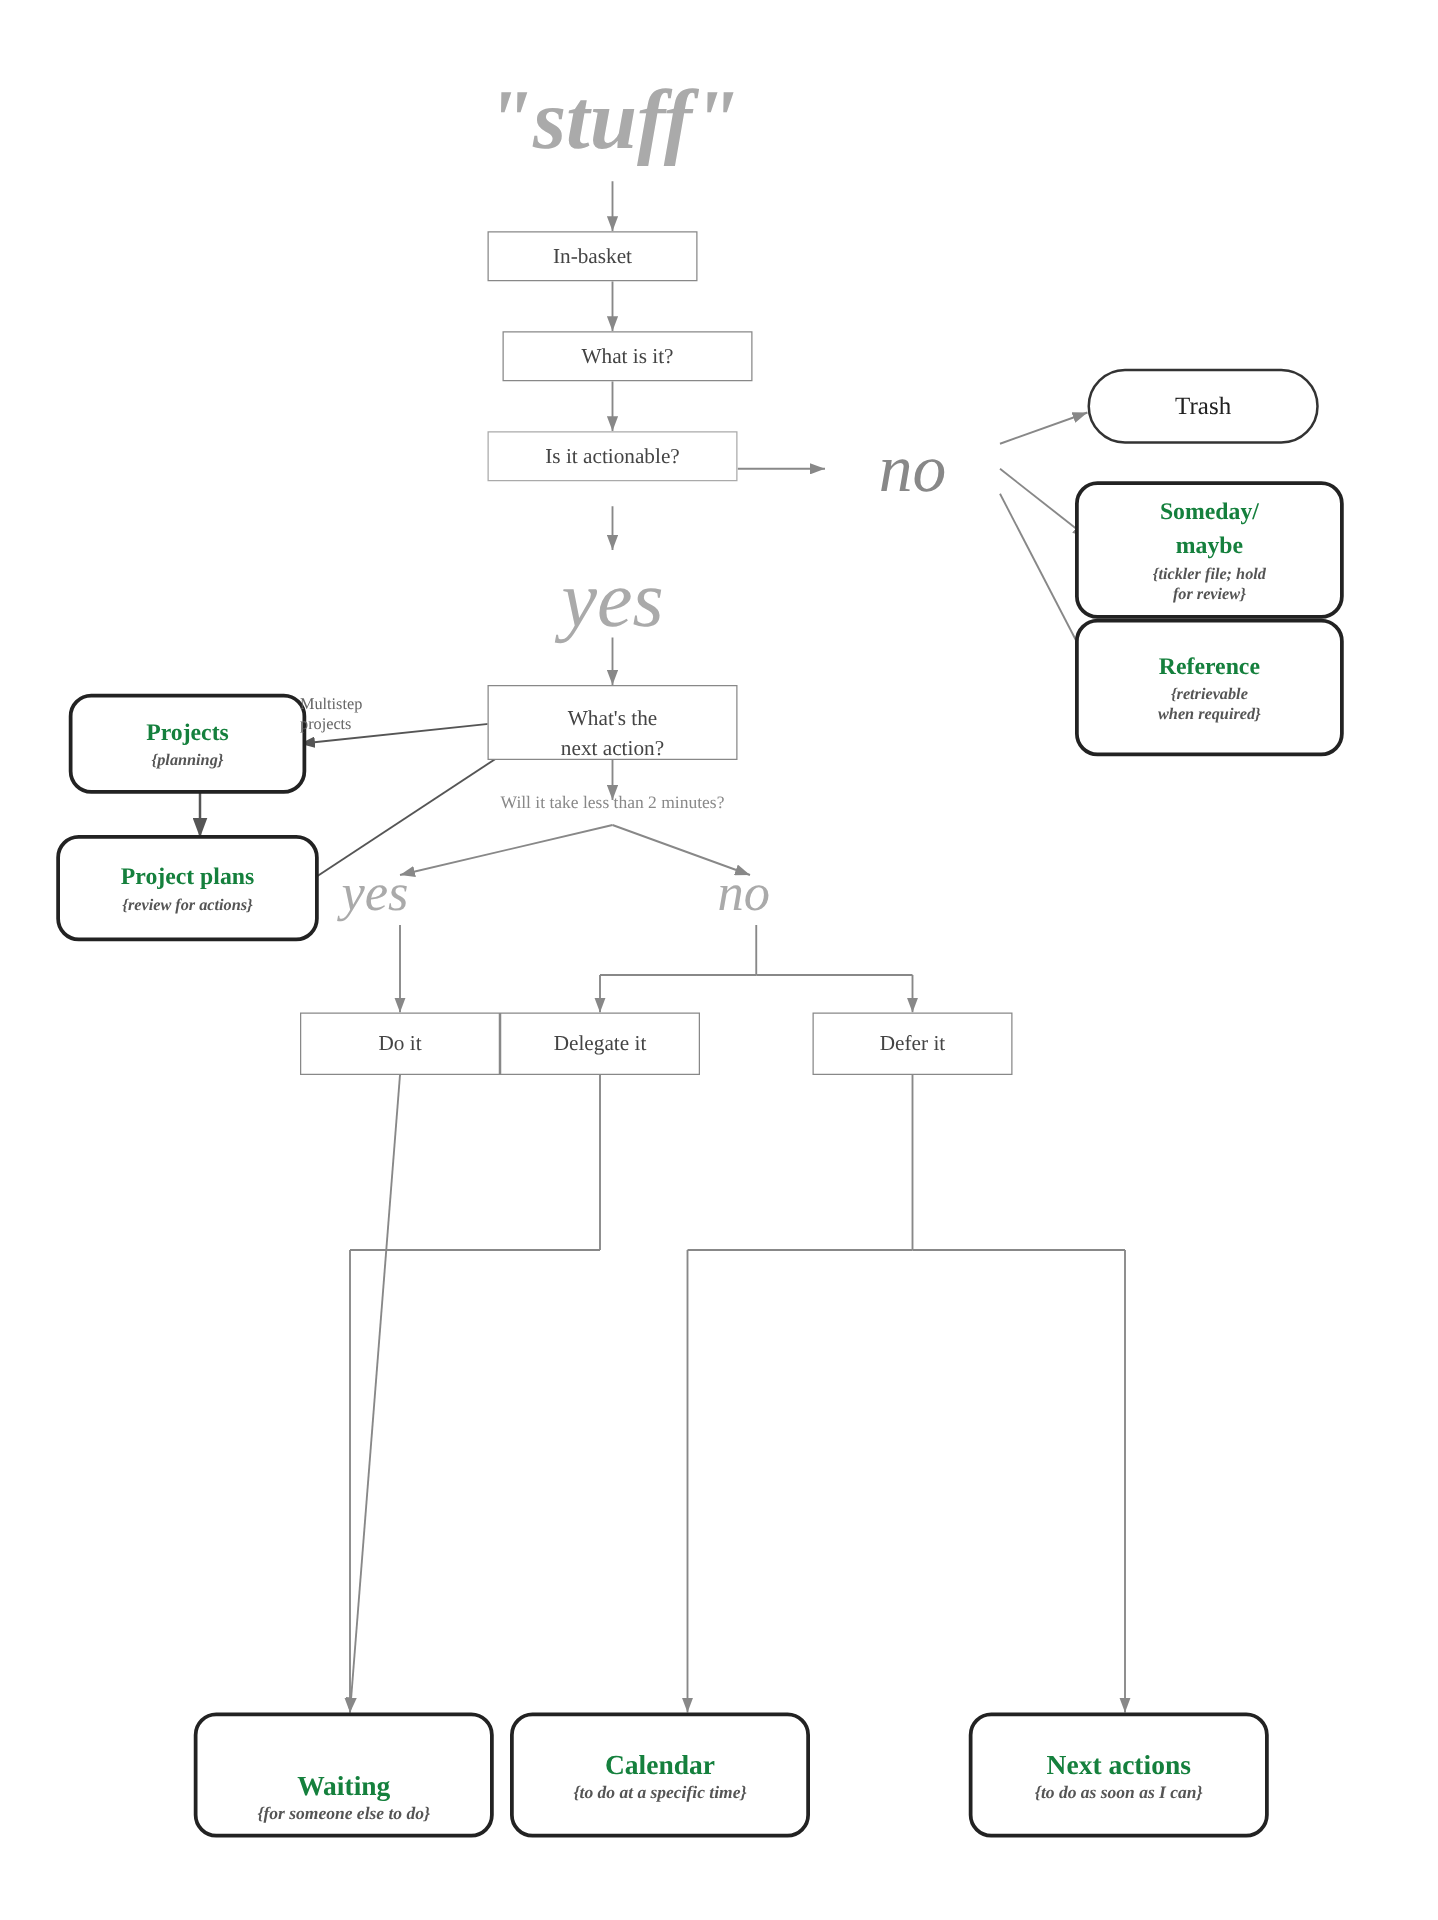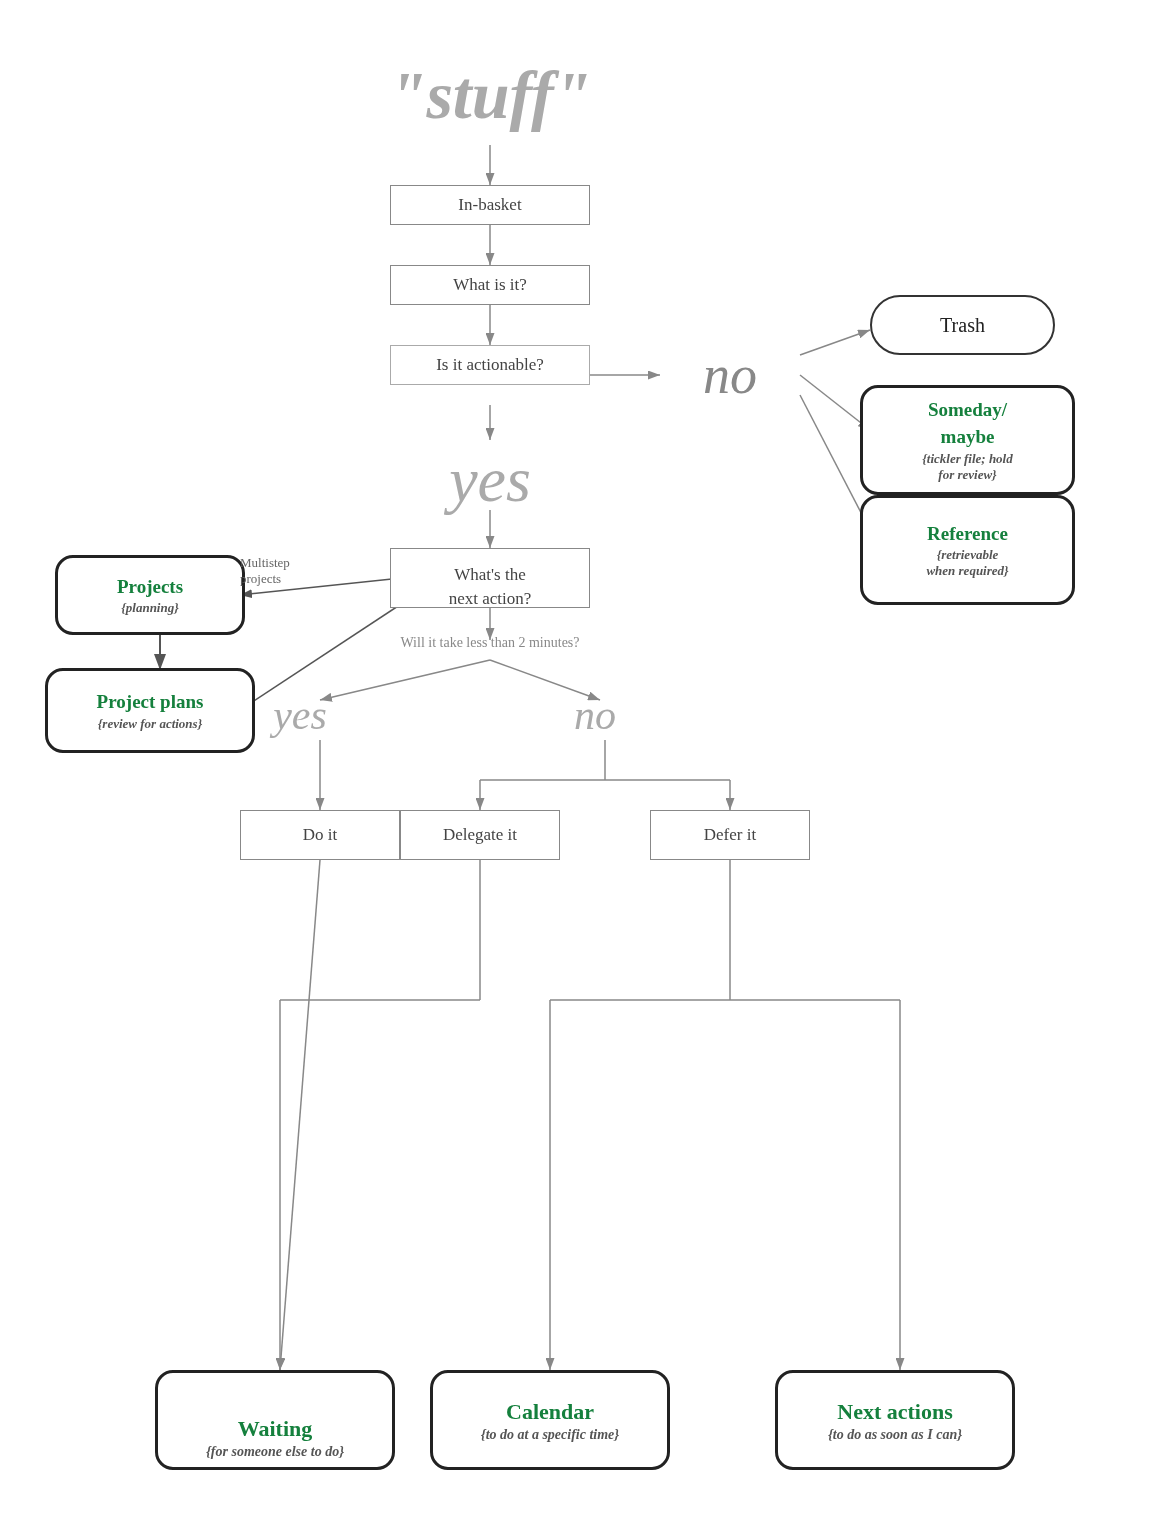--- a/index.html
+++ b/index.html
@@ -146,25 +146,25 @@
 
     <line x1="240" y1="710" x2="430" y2="585" stroke="#555" stroke-width="1.5" marker-end="url(#arrowhead-dark)"></line>
 
     <line x1="430" y1="575" x2="240" y2="595" stroke="#555" stroke-width="1.5" marker-end="url(#arrowhead-dark)"></line>
   </svg>
 
   <div class="node text-large-gray" style="left:320px; top:40px; width:340px; height:110px; font-size:68px; color:#aaa; font-style:italic; font-family:Georgia,serif;">
     <span>"stuff"</span>
   </div>
 
-  <div class="node node-rect" style="left:390px; top:185px; width:200px; height:40px;">
+  <div class="node node-rect" style="left:390px; top:185px; width:168px; height:40px;">
     <span class="node-label">In-basket</span>
   </div>
 
-  <div class="node node-rect" style="left:390px; top:265px; width:200px; height:40px;">
+  <div class="node node-rect" style="left:402px; top:265px; width:200px; height:40px;">
     <span class="node-label">What is it?</span>
   </div>
 
   <div class="node node-rect" style="left:390px; top:345px; width:200px; height:40px; border-color:#aaa;">
     <span class="node-label">Is it actionable?</span>
   </div>
 
   <div class="node" style="left:660px; top:345px; width:140px; height:60px;">
     <span style="font-size:54px; color:#888; font-style:italic; font-family:Georgia,serif;">no</span>
   </div>
@@ -232,21 +232,21 @@
 
   <div class="node node-rect" style="left:650px; top:810px; width:160px; height:50px;">
     <span class="node-label">Defer it</span>
   </div>
 
   <div class="node node-rounded" style="left:155px; top:1370px; width:240px; height:100px; flex-direction:column;">
     <span class="node-label-bold" style="font-size:22px;margin-top:34px;">Waiting</span>
     <span class="node-sublabel" style="font-size:14px;">{for someone else to do}</span>
   </div>
 
-  <div class="node node-rounded" style="left:430px; top:1370px; width:240px; height:100px; flex-direction:column;">
+  <div class="node node-rounded" style="left:408px; top:1370px; width:240px; height:100px; flex-direction:column;">
     <span class="node-label-bold" style="font-size:22px;">Calendar</span>
     <span class="node-sublabel" style="font-size:14px;">{to do at a specific time}</span>
   </div>
 
   <div class="node node-rounded" style="left:775px; top:1370px; width:240px; height:100px; flex-direction:column;">
     <span class="node-label-bold" style="font-size:22px;">Next actions</span>
     <span class="node-sublabel" style="font-size:14px;">{to do as soon as I can}</span>
   </div>
 
 </div>

